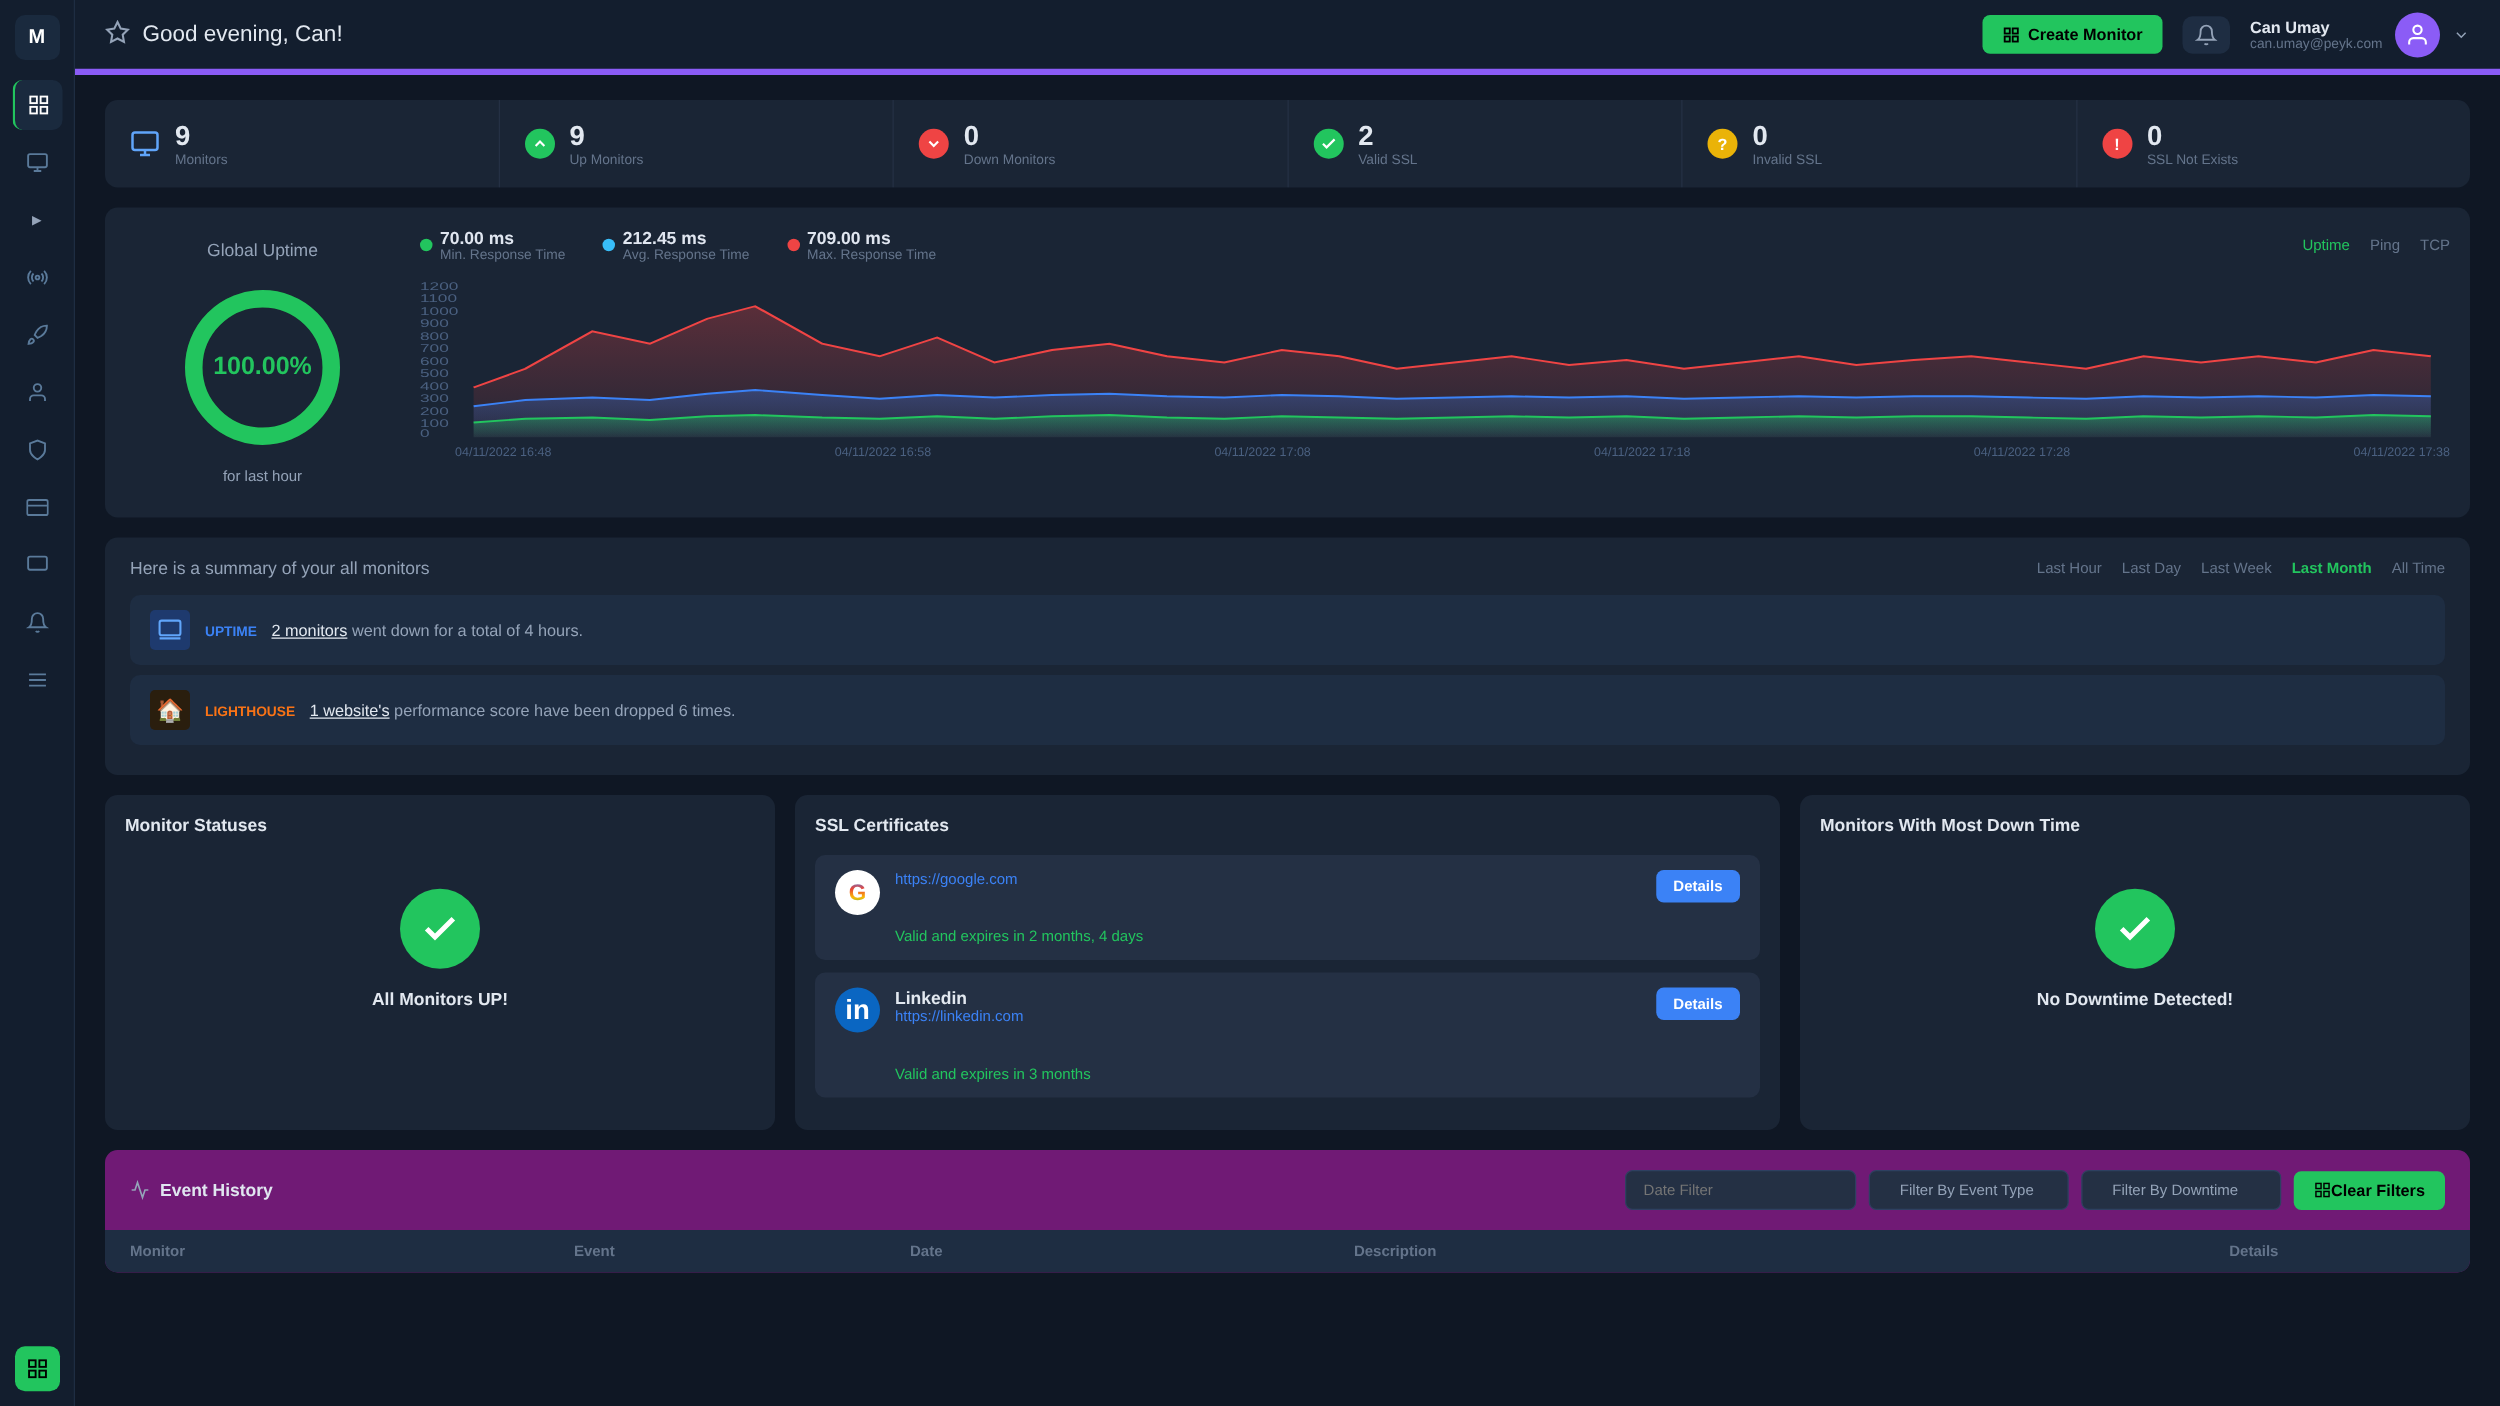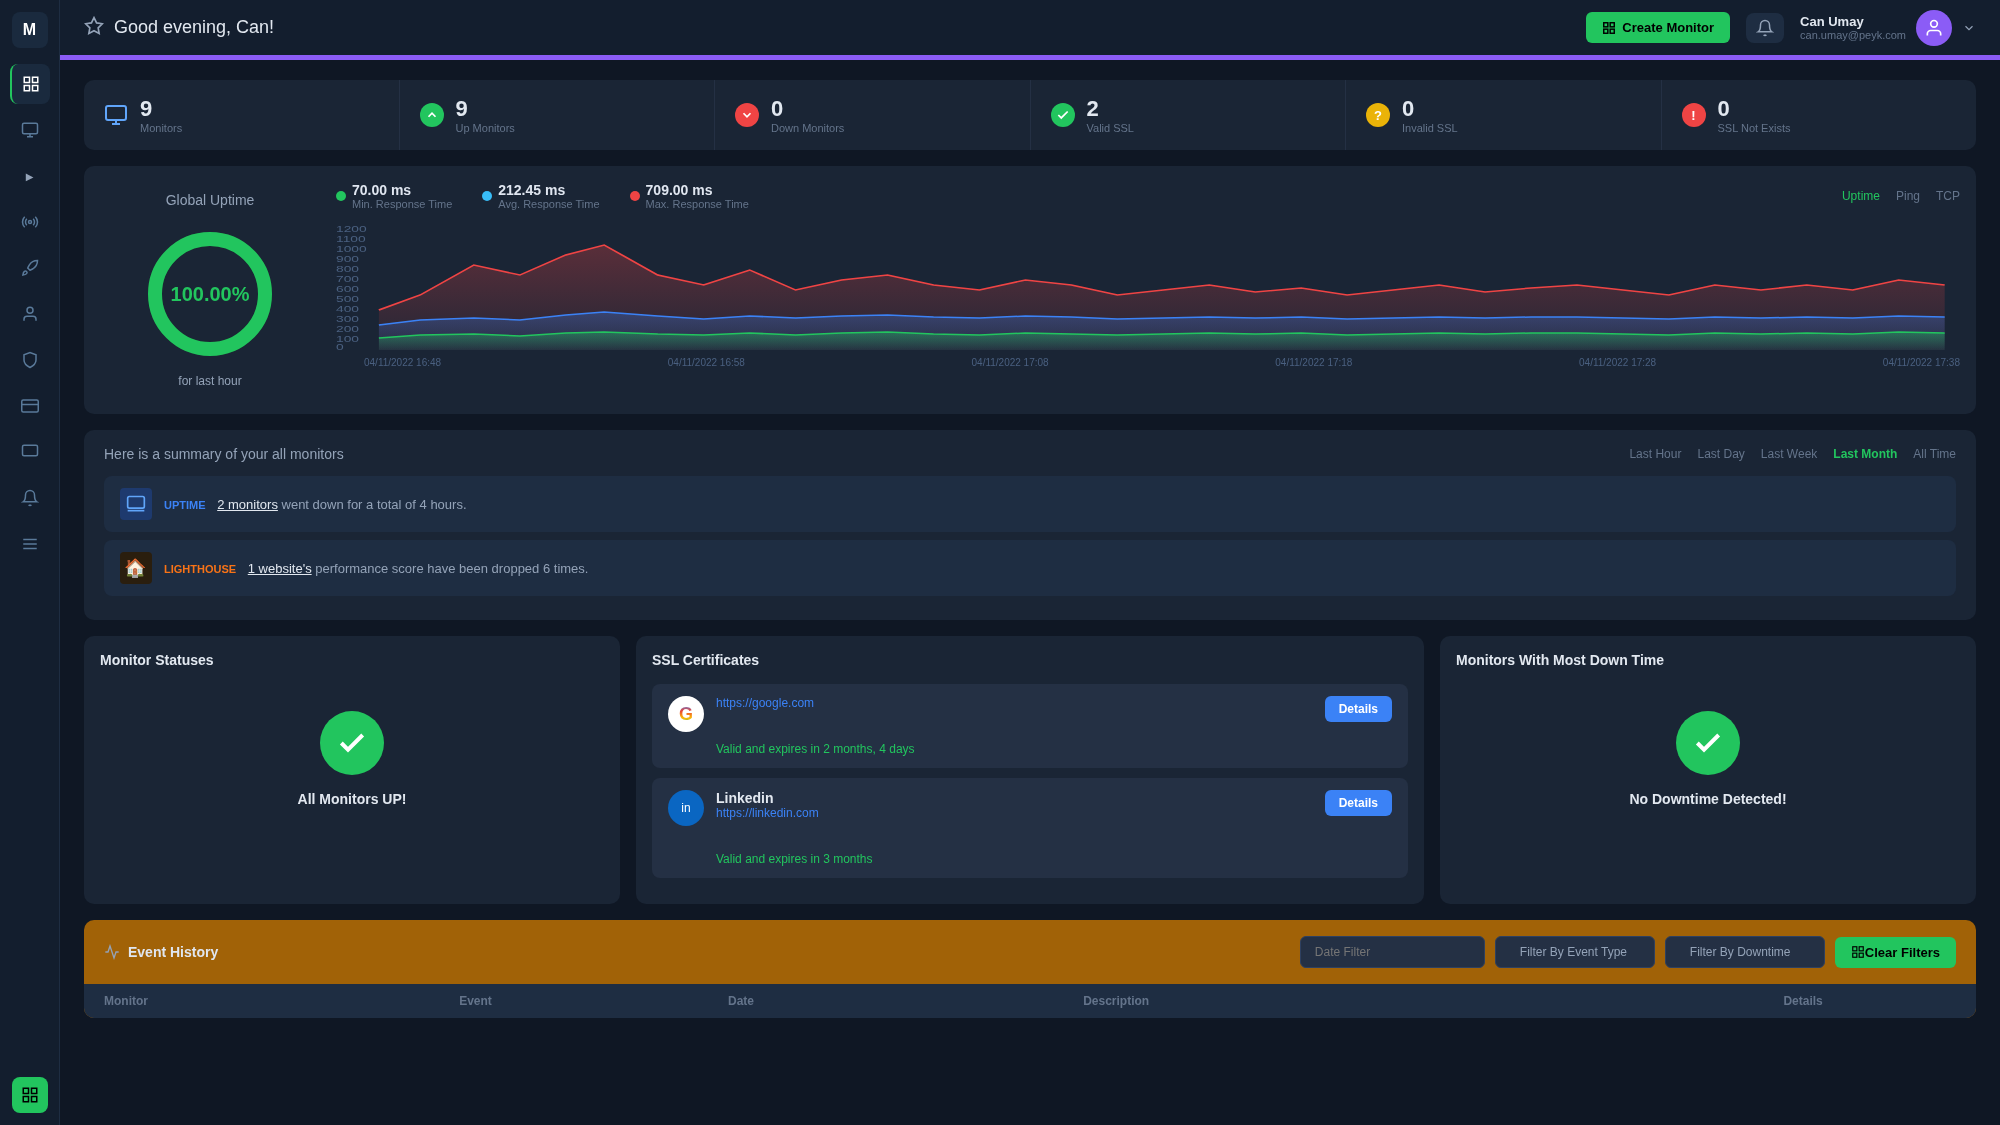--- a/index.html
+++ b/index.html
@@ -94,40 +94,40 @@
     
     .ssl-card { background: #243044; border-radius: 8px; padding: 12px 16px; margin-bottom: 10px; display: flex; align-items: flex-start; gap: 12px; }
     .ssl-logo { width: 36px; height: 36px; border-radius: 50%; background: #fff; display: flex; align-items: center; justify-content: center; flex-shrink: 0; }
     .ssl-info { flex: 1; }
     .ssl-name { font-size: 14px; font-weight: 600; color: #e2e8f0; }
     .ssl-url { font-size: 12px; color: #3b82f6; margin-bottom: 4px; }
     .ssl-status { font-size: 12px; color: #22c55e; margin-top: 32px; }
     .details-btn { background: #3b82f6; color: #fff; padding: 6px 14px; border-radius: 6px; border: none; cursor: pointer; font-size: 12px; font-weight: 600; flex-shrink: 0; }
 
     
-    .event-section { background: #a16207; border-radius: 10px; padding: 0; overflow: hidden; }
+    .event-section { background: #701a75; border-radius: 10px; padding: 0; overflow: hidden; }
     .event-header { padding: 16px 20px; display: flex; align-items: center; justify-content: space-between; }
     .event-title { display: flex; align-items: center; gap: 8px; font-size: 14px; font-weight: 600; }
     .event-filters { display: flex; gap: 10px; align-items: center; }
     .filter-input { background: #243044; border: 1px solid #2e4060; color: #94a3b8; padding: 8px 14px; border-radius: 6px; font-size: 12px; outline: none; }
     .filter-select { background: #243044; border: 1px solid #2e4060; color: #94a3b8; padding: 8px 24px; border-radius: 6px; font-size: 12px; outline: none; appearance: none; min-width: 160px; cursor: pointer; }
     .clear-filters-btn { background: #22c55e; color: #000; padding: 8px 16px; border-radius: 6px; border: none; cursor: pointer; font-size: 13px; font-weight: 600; display: flex; align-items: flex-start; gap: 0; }
     .event-table-header { display: grid; grid-template-columns: 2fr 1.5fr 2fr 4fr 1fr; background: #1e2d42; padding: 10px 20px; gap: 10px; }
     .event-table-header span { font-size: 12px; color: #64748b; font-weight: 600; }
 
     
     .content::-webkit-scrollbar { width: 6px; }
     .content::-webkit-scrollbar-track { background: #131e2e; }
     .content::-webkit-scrollbar-thumb { background: #2e4060; border-radius: 3px; }
 
     
     .chart-svg { width: 100%; height: 130px; }
 
     .google-logo { font-size: 18px; font-weight: 700; background: linear-gradient(#4285f4, #ea4335, #fbbc05, #34a853); -webkit-background-clip: text; background-clip: text; -webkit-text-fill-color: transparent; }
-    .linkedin-logo { color: #0a66c2; font-weight: 400; font-size: 12px; }
+    .linkedin-logo { color: #0a66c2; font-weight: 700; font-size: 22px; }
   </style>
 </head>
 <body>
 
 <div class="sidebar">
   <div class="sidebar-logo">M</div>
 
   <div class="sidebar-item active">
     <svg viewBox="0 0 24 24" fill="none" stroke="currentColor" stroke-width="2">
         <rect x="3" y="3" width="7" height="7"></rect>

